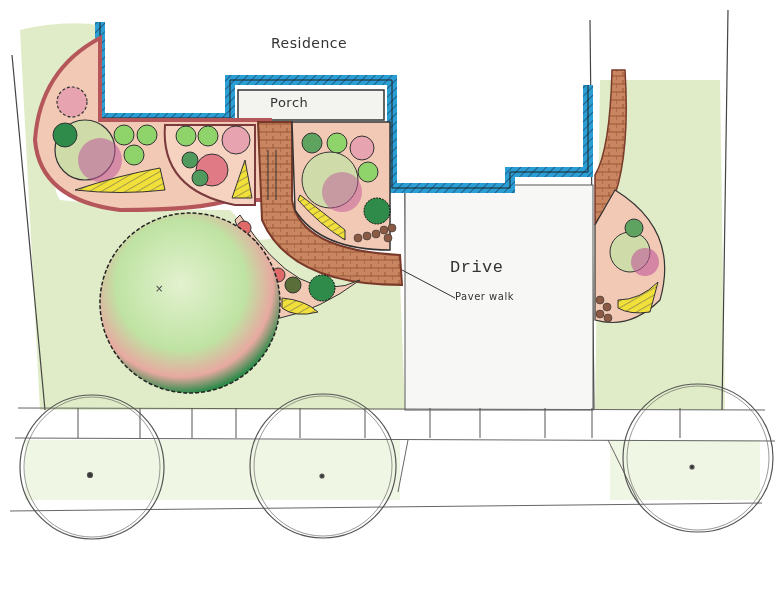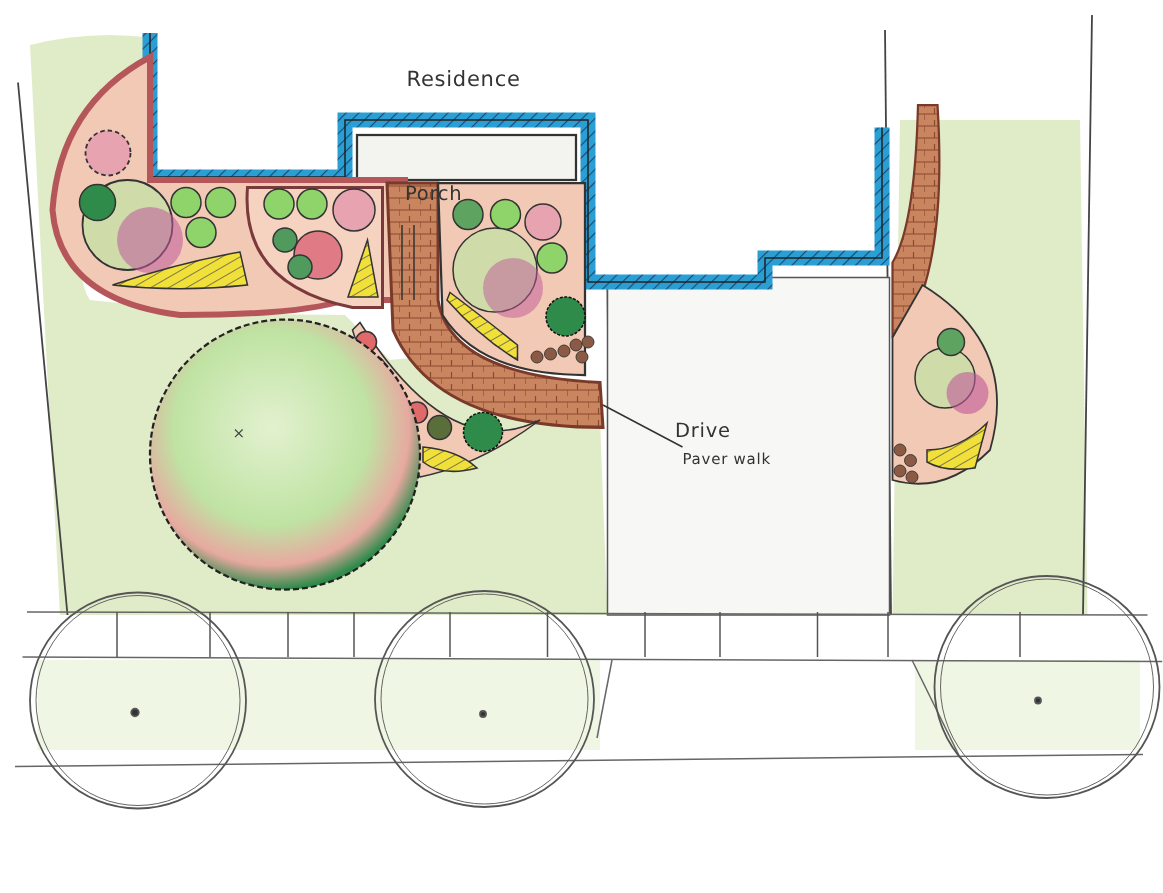--- a/index.html
+++ b/index.html
@@ -1,21 +1,21 @@
 <!DOCTYPE html>
 <html><head>
 <meta charset="utf-8">
 <style>
   html, body { margin: 0; padding: 0; background: #ffffff; }
   body { width: 775px; height: 595px; overflow: hidden; position: relative; font-family: "DejaVu Sans", sans-serif; }
   #plan { position: absolute; left: 0; top: 0; width: 775px; height: 595px; }
-  .label { position: absolute; font-family: "DejaVu Sans", sans-serif; color: #333; font-size: 14px; letter-spacing: 0.5px; margin-top: 10px; }
+  .label { position: absolute; font-family: "DejaVu Sans", sans-serif; color: #333; font-size: 14px; letter-spacing: 0.5px; }
   .lbl-residence { left: 271px; top: 35px; }
-  .lbl-porch { left: 270px; top: 112px; font-size: 13px; }
-  .lbl-drive { left: 450px; top: 270px; font-size: 13px; }
+  .lbl-porch { left: 270px; top: 95px; font-size: 13px; }
+  .lbl-drive { left: 450px; top: 258px; font-size: 17px; font-family: Liberation Mono, monospace; }
   .lbl-paver { left: 455px; top: 291px; font-size: 10px; }
 </style>
 </head>
 <body>
 
 <svg id="plan" viewBox="0 0 775 595" xmlns="http://www.w3.org/2000/svg">
   <defs>
     <pattern id="hatchBlue" width="6" height="6" patternUnits="userSpaceOnUse" patternTransform="rotate(45)">
       <rect width="6" height="6" fill="#2a9fd6"></rect>
       <line x1="0" y1="0" x2="0" y2="6" stroke="#1b4a6b" stroke-width="1.5"></line>

